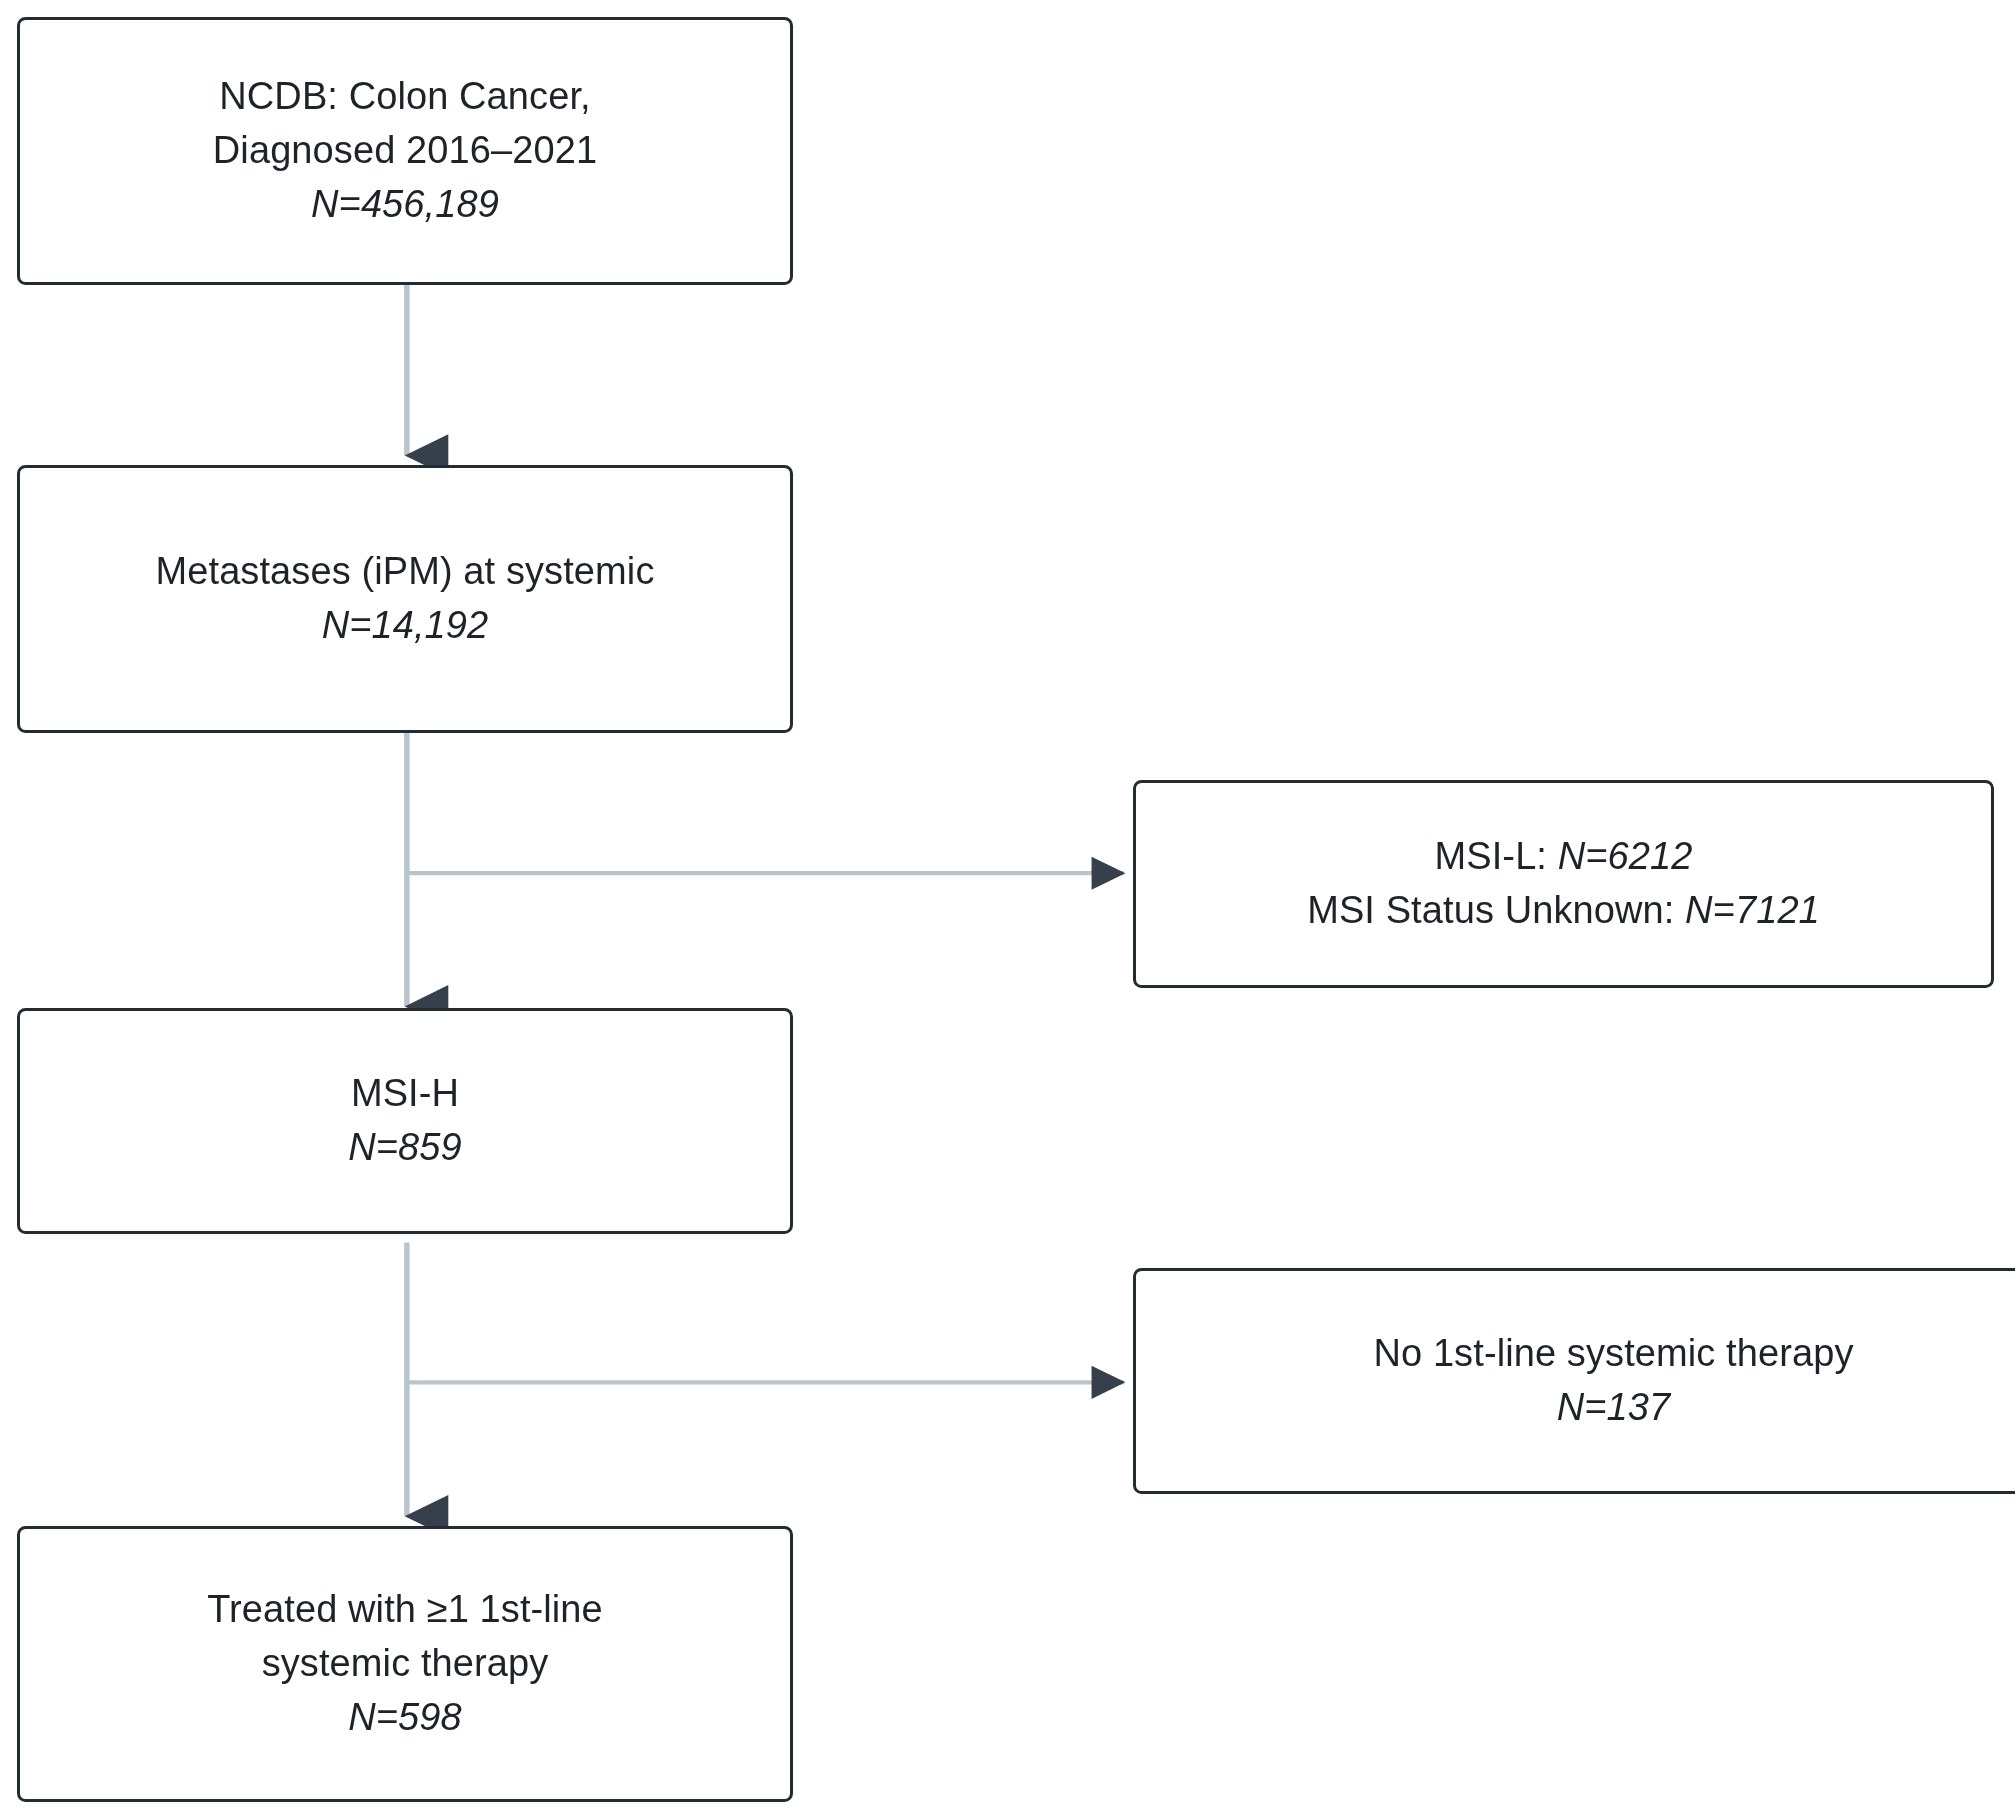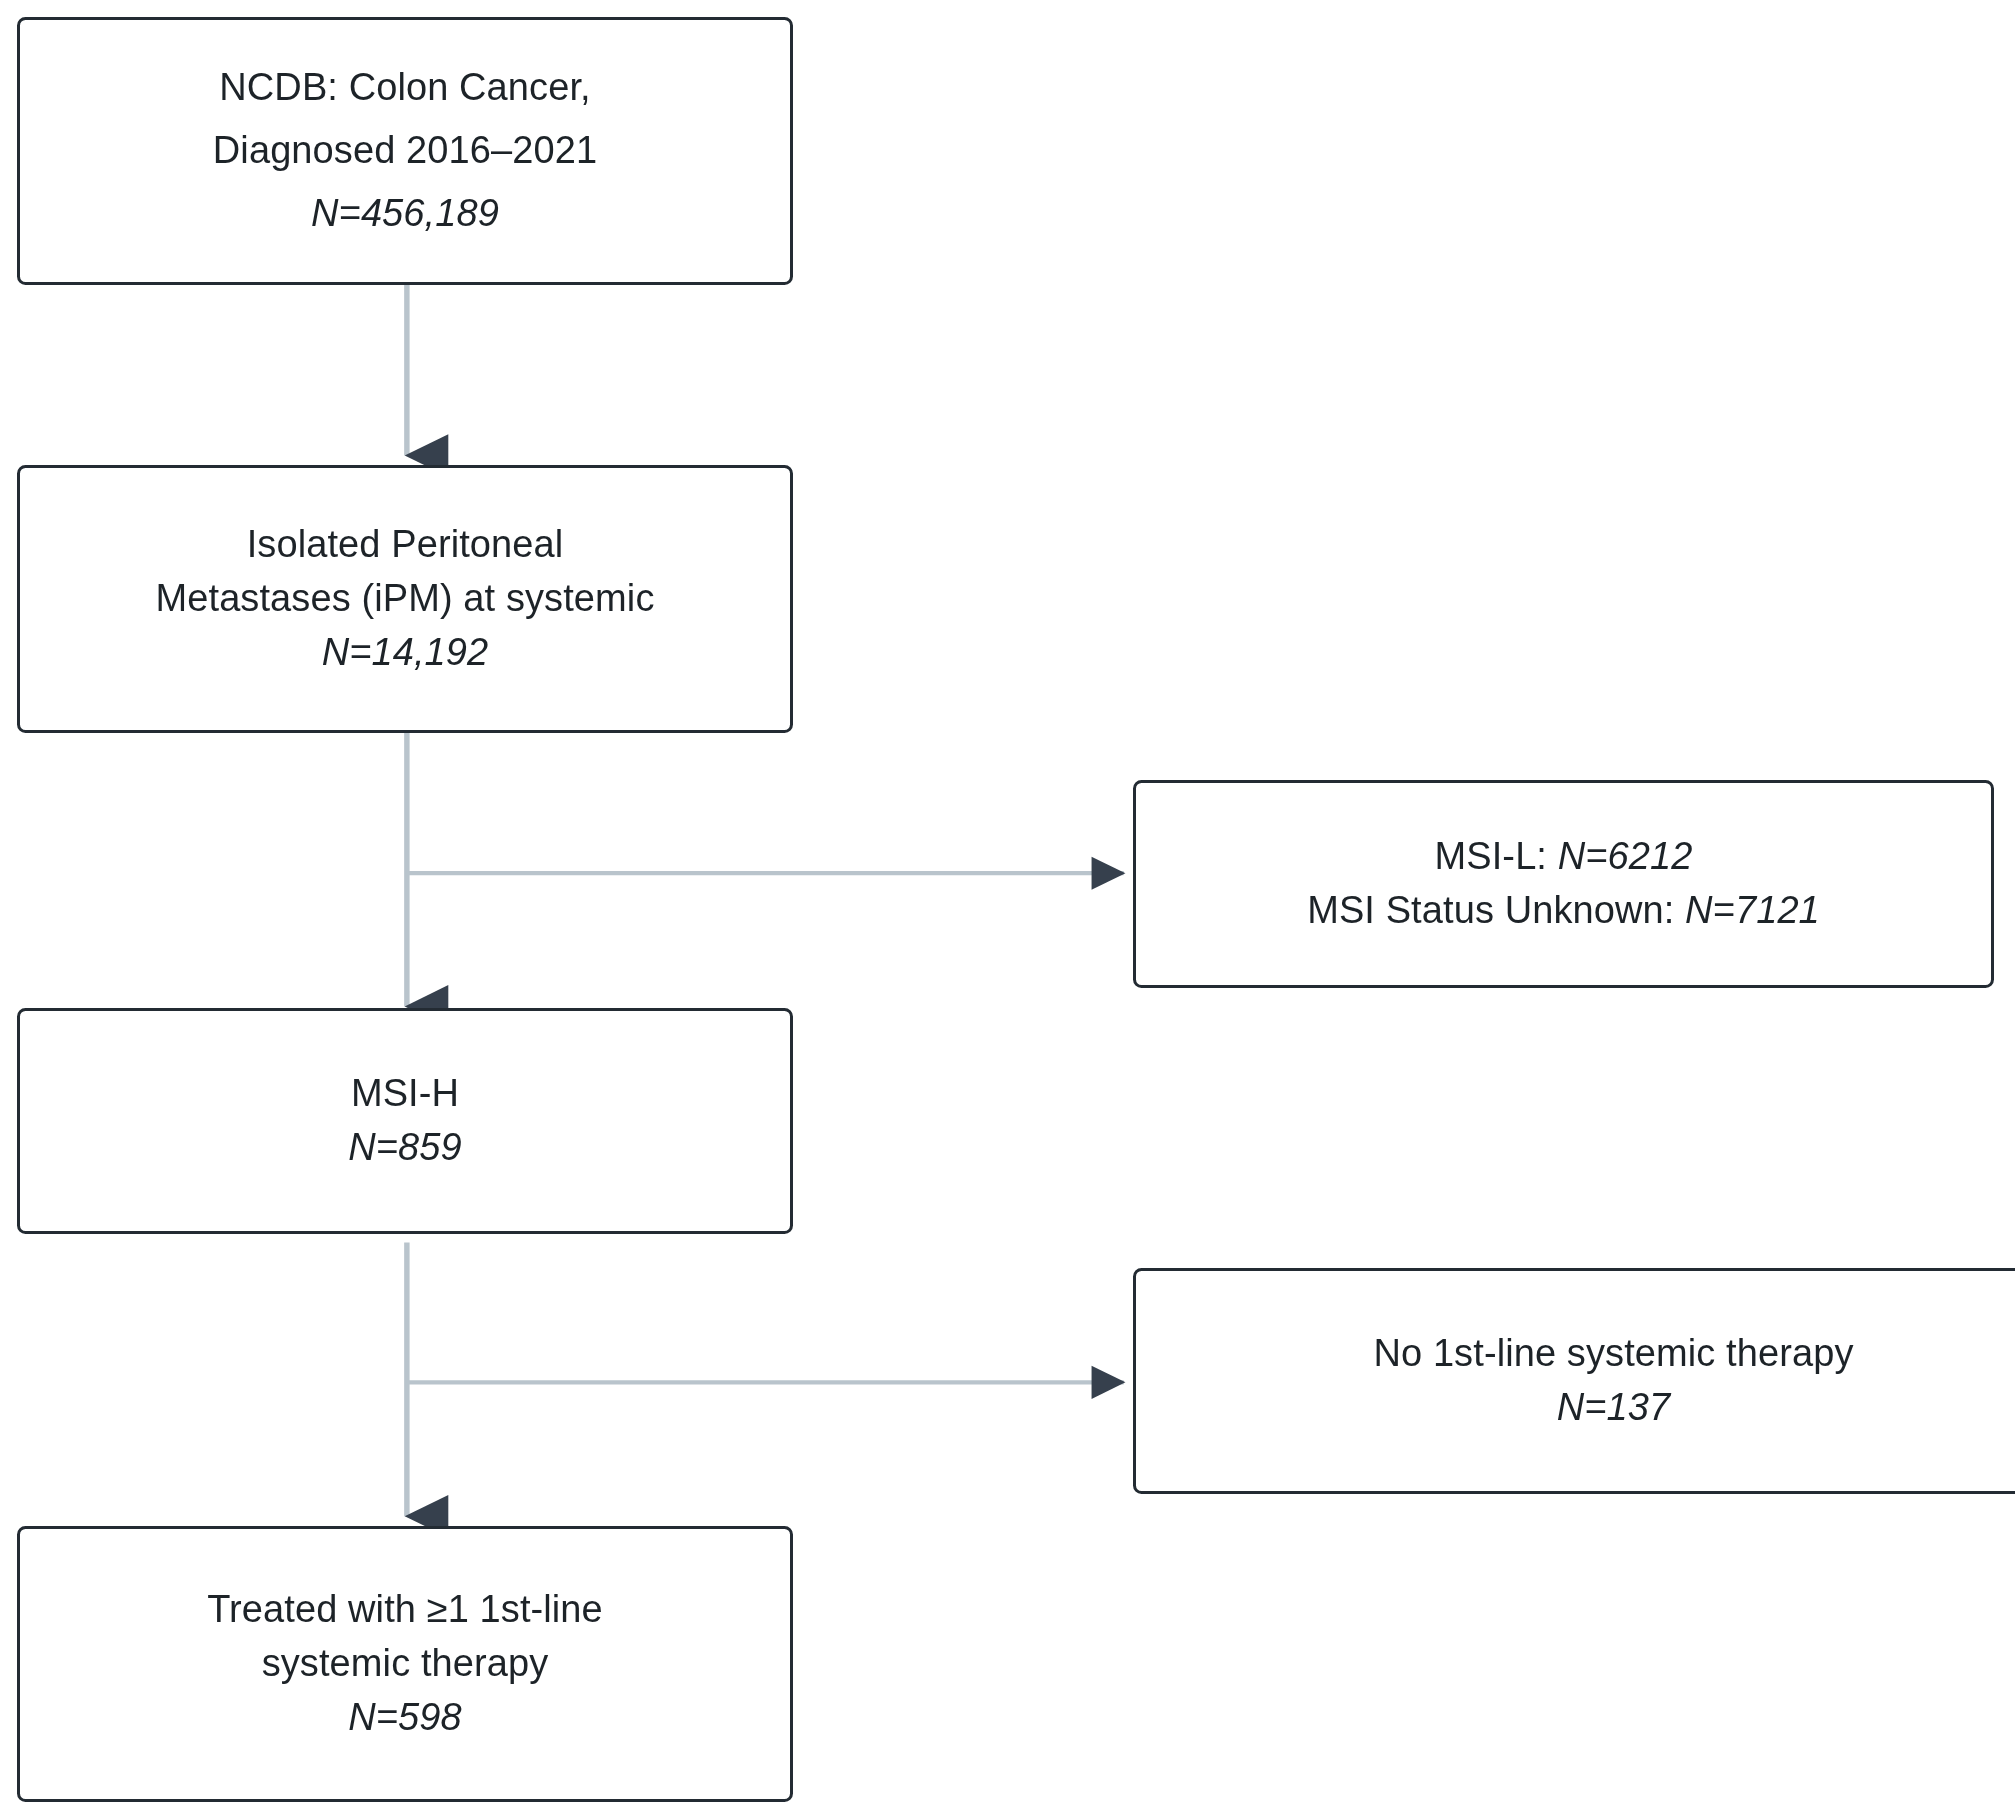--- a/index.html
+++ b/index.html
@@ -50,21 +50,21 @@
     white-space: nowrap;
   }
   .node-line.em {
     font-style: italic;
     text-align: right;
   }
   .node-line .n-val {
     font-style: italic;
   }
   
-  #box-cohort       { left: 17px;   top: 17px;   width: 776px; height: 268px; gap: 9px; }
+  #box-cohort       { left: 17px;   top: 17px;   width: 776px; height: 268px; }
   #box-ipm          { left: 17px;   top: 465px;  width: 776px; height: 268px; }
   #box-msil         { left: 1133px; top: 768px; width: 861px; height: 208px; margin-top: 12px; }
   #box-msih         { left: 17px;   top: 1008px; width: 776px; height: 226px; }
   #box-notherapy    { left: 1133px; top: 1268px; width: 961px; height: 226px; }
   #box-treated      { left: 17px;   top: 1526px; width: 776px; height: 276px; }
 </style>
 </head>
 <body>
 
 <div id="flow-root">
@@ -90,21 +90,20 @@
     <line x1="672" y1="2283" x2="1856" y2="2283" stroke="#b9c4cc" stroke-width="7" marker-end="url(#arrowhead-right)"></line>
   </svg>
 
   <div class="node-box" id="box-cohort">
     <span class="node-line">NCDB: Colon Cancer,</span>
     <span class="node-line">Diagnosed 2016–2021</span>
     <span class="node-line em">N=456,189</span>
   </div>
 
   <div class="node-box" id="box-ipm">
-    <span class="node-line">Isolated Peritoneal</span>
     <span class="node-line">Metastases (iPM) at systemic</span>
     <span class="node-line em">N=14,192</span>
   </div>
 
   <div class="node-box" id="box-msil">
     <span class="node-line"><span>MSI-L: </span><span class="n-val">N=6212</span></span>
     <span class="node-line"><span>MSI Status Unknown: </span><span class="n-val">N=7121</span></span>
   </div>
 
   <div class="node-box" id="box-msih">

